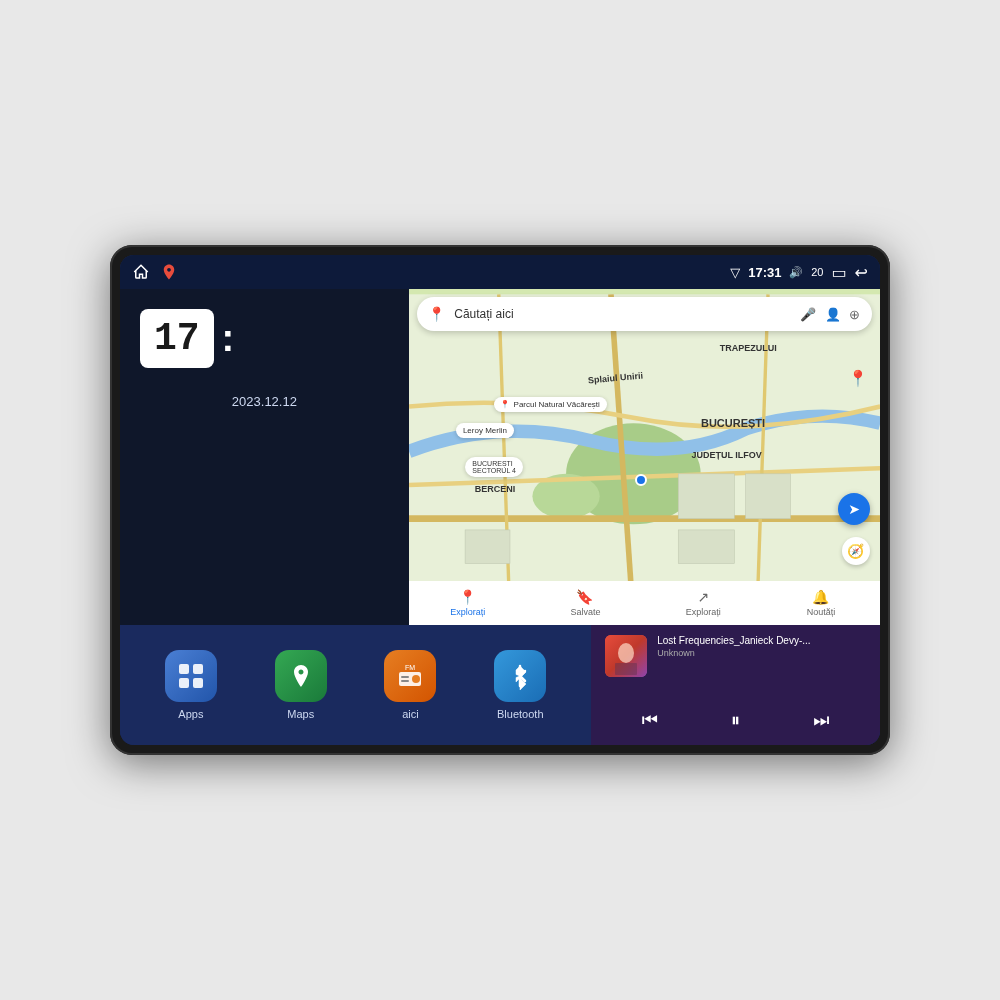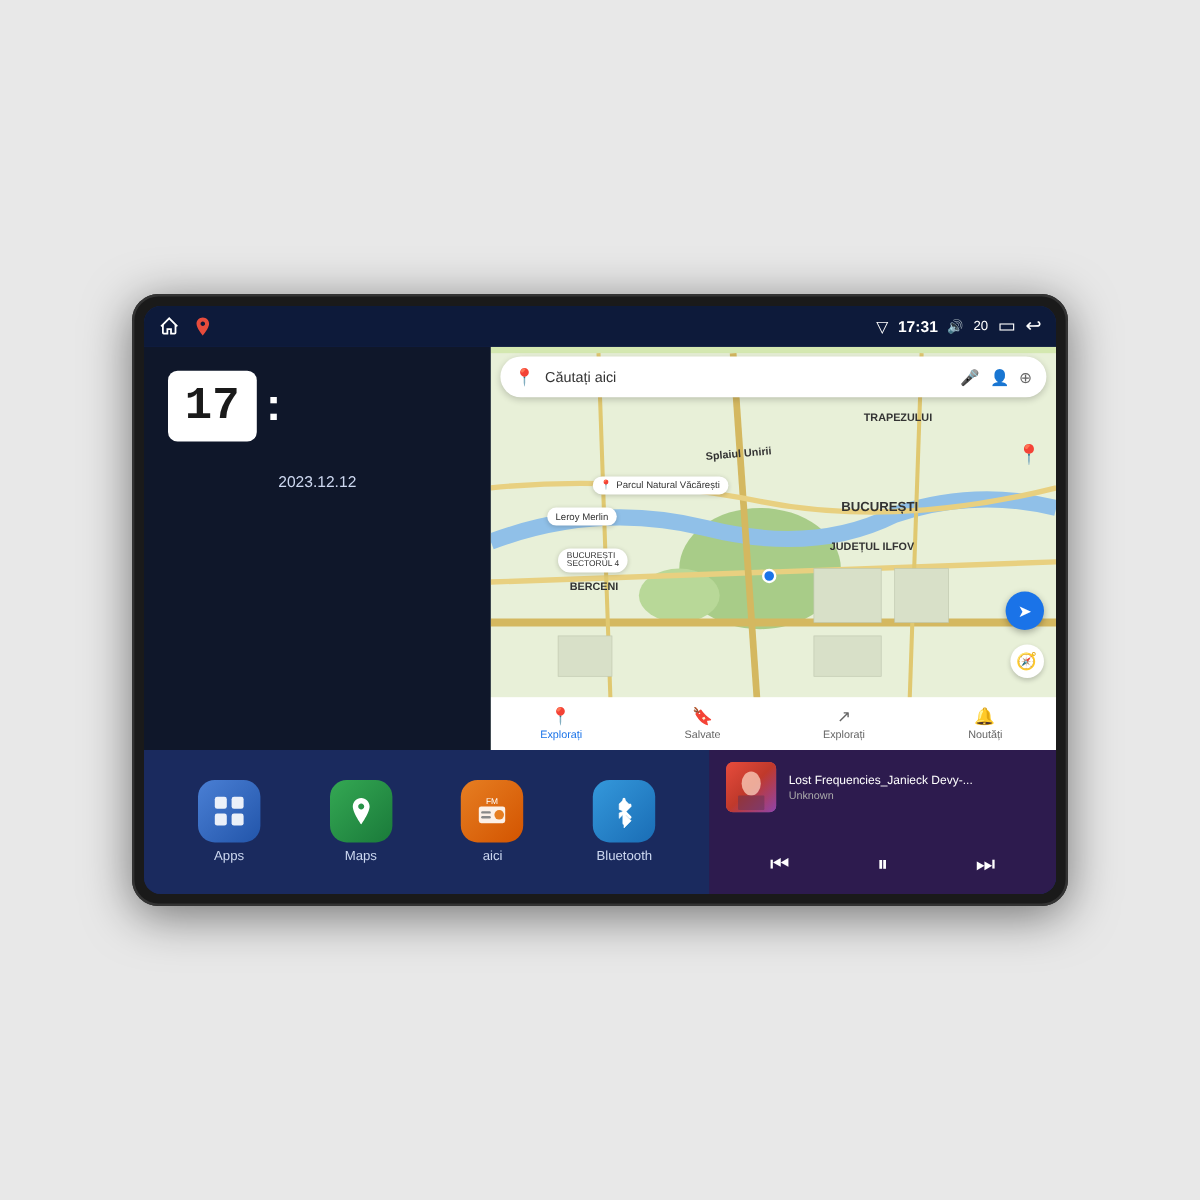--- a/index.html
+++ b/index.html
@@ -255,21 +255,20 @@
       flex: 1;
       background: #2d1b4e;
       display: flex;
       flex-direction: column;
       padding: 10px 14px;
       justify-content: space-between;
     }
 
     .music-info {
       display: flex;
-      align-items: center;
       gap: 10px;
     }
 
     .music-thumbnail {
       width: 42px;
       height: 42px;
       border-radius: 6px;
       background: linear-gradient(135deg, #c0392b, #8e44ad);
       overflow: hidden;
       flex-shrink: 0;

